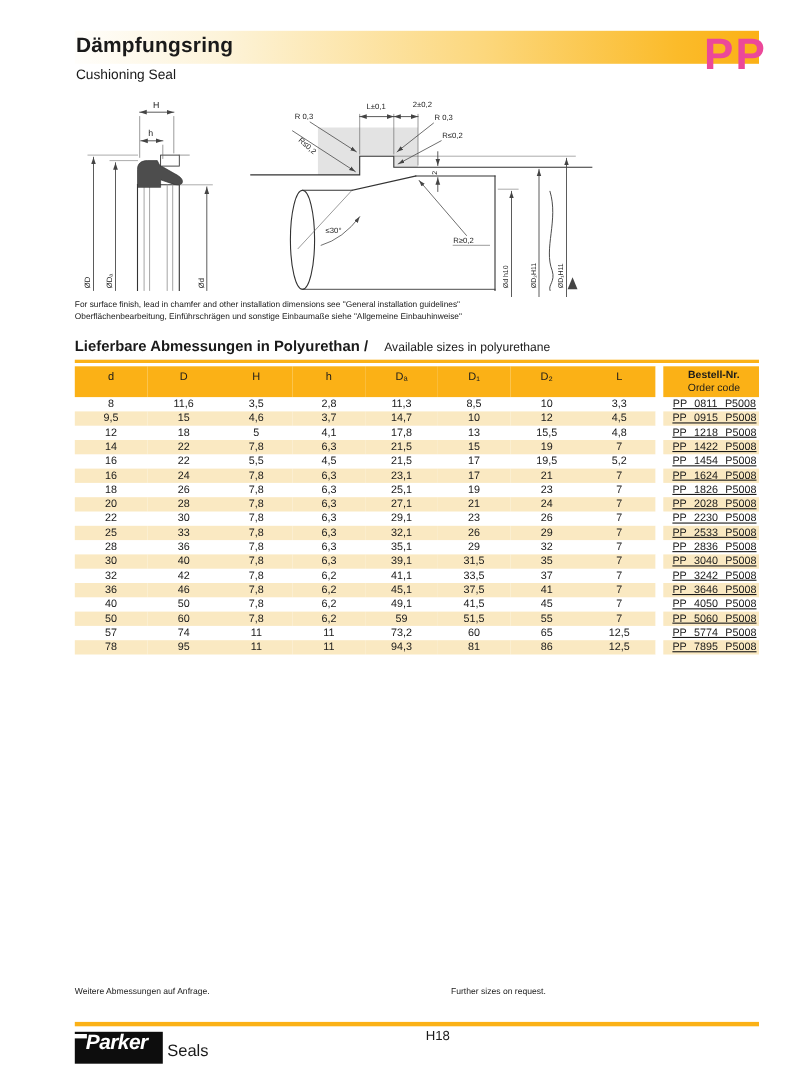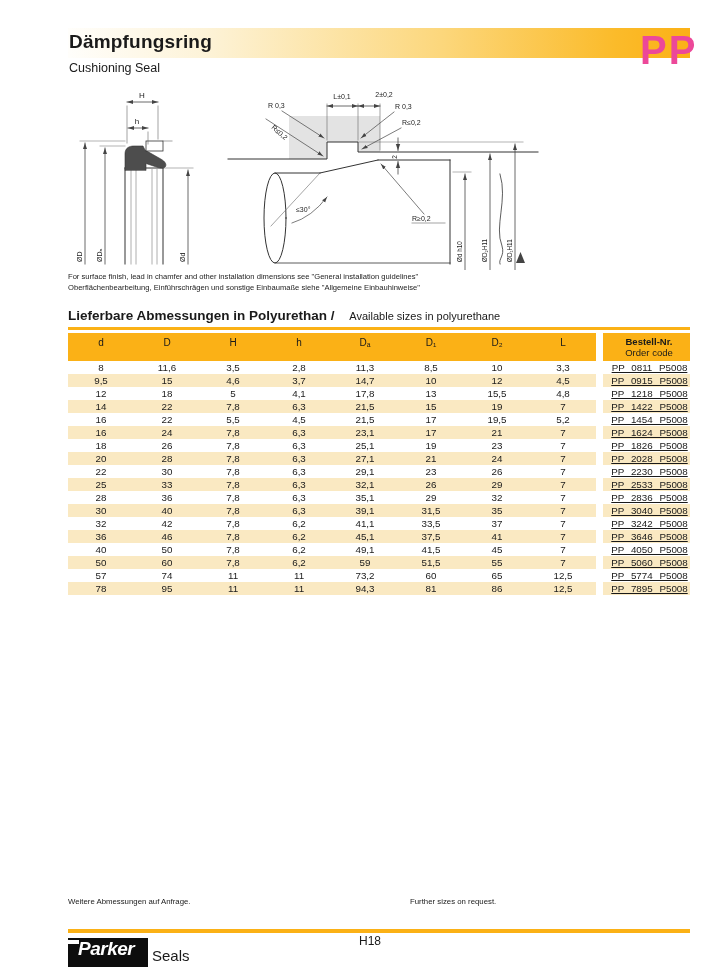--- a/index.html
+++ b/index.html
@@ -46,21 +46,21 @@
   .more-de { position:absolute; left:68px; top:897px; font-size:7.8px; }
   .more-en { position:absolute; left:390px; top:897px; font-size:7.8px;margin-left:20px; }
 
   
   .foot-rule { position:absolute; left:68px; top:929px; width:622px; height:4px; background:#fbb116; }
   .parker-logo { position:absolute; left:68px; top:938px; width:80px; height:29px; background:#0d0d0d;
                  display:flex; }
   .parker-dash { width:17px; height:3.5px; background:#fff; margin-left:-6px; margin-top:2px; }
   .parker-word { color:#fff; font-size:19px; font-weight:bold; font-style:italic; letter-spacing:-.5px; margin-left:-1px; }
   .brand-suffix { position:absolute; left:152px; top:947px; font-size:15px; }
-  .page-num { position:absolute; left:310px; top:934px; width:120px; text-align:center; font-size:12px; }
+  .page-num { position:absolute; left:338px; top:934px; width:120px; text-align:center; font-size:12px; }
   .address { position:absolute; left:540px; top:933px; font-size:8.5px; line-height:1.32; }
   .address .co { font-weight:bold; }
 </style>
 </head>
 <body>
 
 <div id="page">
 
   <div class="band"></div>
   <div class="title-de">Dämpfungsring</div>

